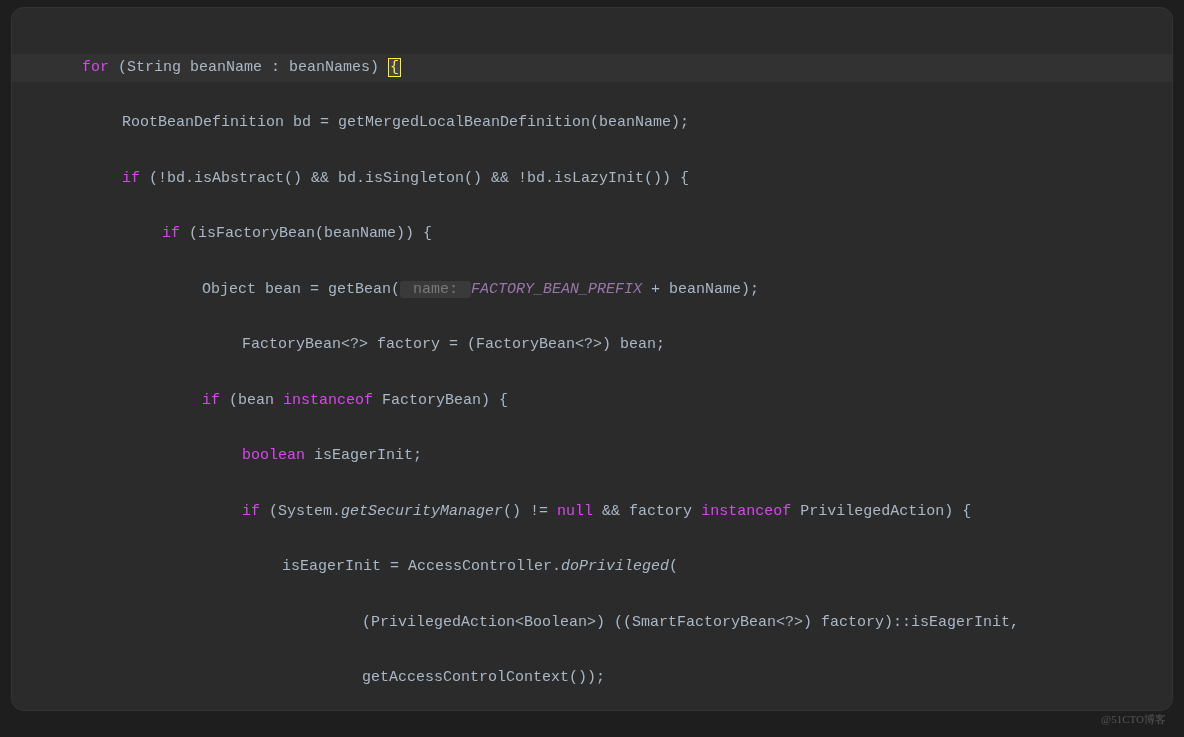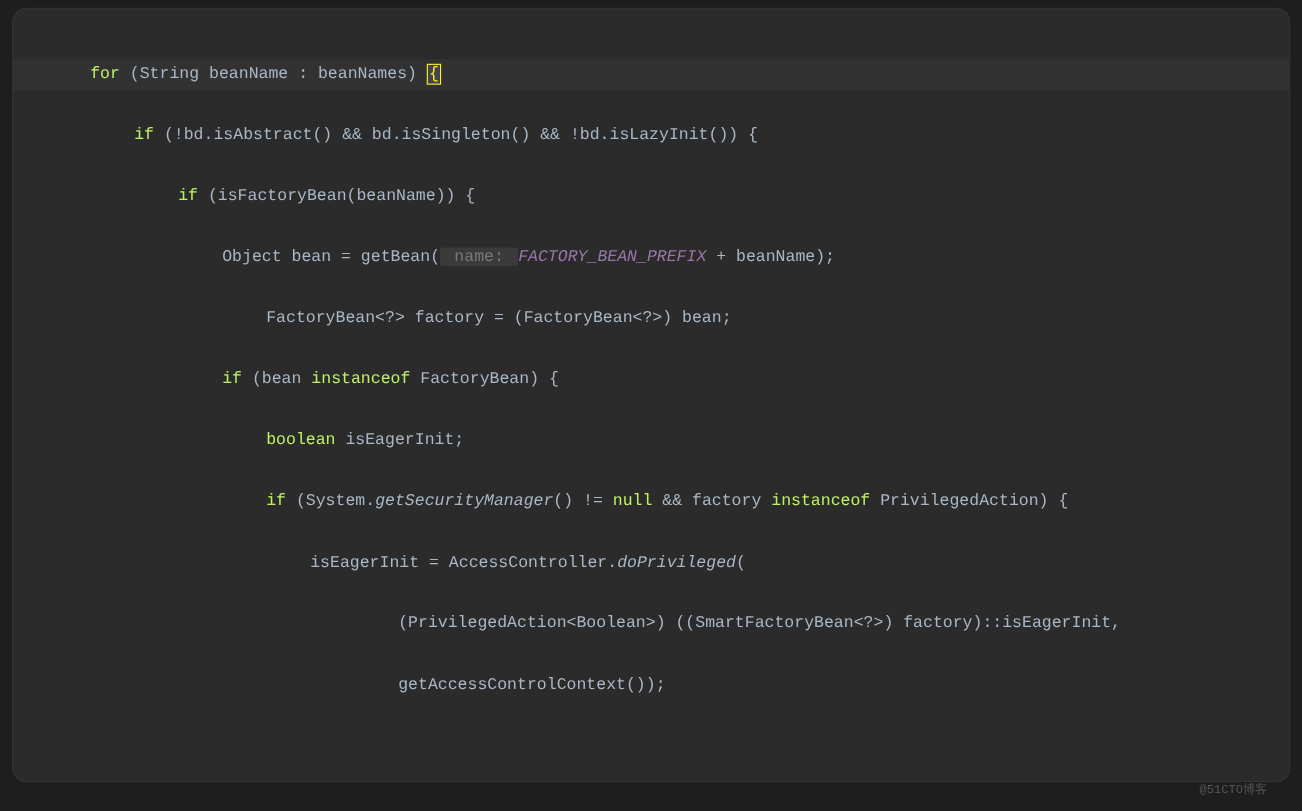--- a/index.html
+++ b/index.html
@@ -35,59 +35,60 @@
     .line {
       display: block;
       min-height: 27.75px;
     }
     .hl-line {
       background: #323232;
       margin: 0 -20px 0 -30px;
       padding: 0 20px 0 70px;
       margin-left: -70px;
     }
-    .kw { color: #bef264; }
+    .kw { color: #d946ef; }
     .param-hint { 
       color: #787878; 
       background: #3a3a3a;
       border-radius: 3px;
       padding: 0 4px;
       font-style: normal;
       text-align: center;
     }
     .const { color: #9876aa; font-style: italic; }
     .method-ital { font-style: italic; }
     .cursor-brace {
       background: #43454a;
       color: #ffef28;
       border: 1px solid #ffef28;
       padding: 0 1px;
     }
     .watermark {
       position: absolute;
       bottom: 8px;
-      right: 32px;
+      right: 18px;
       font-size: 11px;
       color: #555;
-      font-family: Liberation Mono, monospace;
+      font-family: Liberation Serif, serif;
     }
     .i1 { padding-left: 40px; }
     .i2 { padding-left: 80px; }
     .i3 { padding-left: 120px; }
     .i4 { padding-left: 160px; }
     .i5 { padding-left: 200px; }
     .i6 { padding-left: 240px; }
     .i7 { padding-left: 320px; }
   </style>
 </head>
 <body>
 
 <div class="editor">
   <div class="code-area">
 <span class="line hl-line"><span class="i1"></span><span class="kw">for</span><span> (String beanName : beanNames) </span><span class="cursor-brace">{</span></span>
+<span class="line"><span class="i2"></span><span>RootBeanDefinition bd = getMergedLocalBeanDefinition(beanName);</span></span>
 <span class="line"><span class="i2"></span><span class="kw">if</span><span> (!bd.isAbstract() &amp;&amp; bd.isSingleton() &amp;&amp; !bd.isLazyInit()) {</span></span>
 <span class="line"><span class="i3"></span><span class="kw">if</span><span> (isFactoryBean(beanName)) {</span></span>
 <span class="line"><span class="i4"></span><span>Object bean = getBean(</span><span class="param-hint"> name: </span><span class="const">FACTORY_BEAN_PREFIX</span><span> + beanName);</span></span>
 <span class="line"><span class="i5"></span><span>FactoryBean&lt;?&gt; factory = (FactoryBean&lt;?&gt;) bean;</span></span>
 <span class="line"><span class="i4"></span><span class="kw">if</span><span> (bean </span><span class="kw">instanceof</span><span> FactoryBean) {</span></span>
 <span class="line"><span class="i5"></span><span class="kw">boolean</span><span> isEagerInit;</span></span>
 <span class="line"><span class="i5"></span><span class="kw">if</span><span> (System.</span><span class="method-ital">getSecurityManager</span><span>() != </span><span class="kw">null</span><span> &amp;&amp; factory </span><span class="kw">instanceof</span><span> PrivilegedAction) {</span></span>
 <span class="line"><span class="i6"></span><span>isEagerInit = AccessController.</span><span class="method-ital">doPrivileged</span><span>(</span></span>
 <span class="line"><span class="i7"></span><span>(PrivilegedAction&lt;Boolean&gt;) ((SmartFactoryBean&lt;?&gt;) factory)::isEagerInit,</span></span>
 <span class="line"><span class="i7"></span><span>getAccessControlContext());</span></span>

